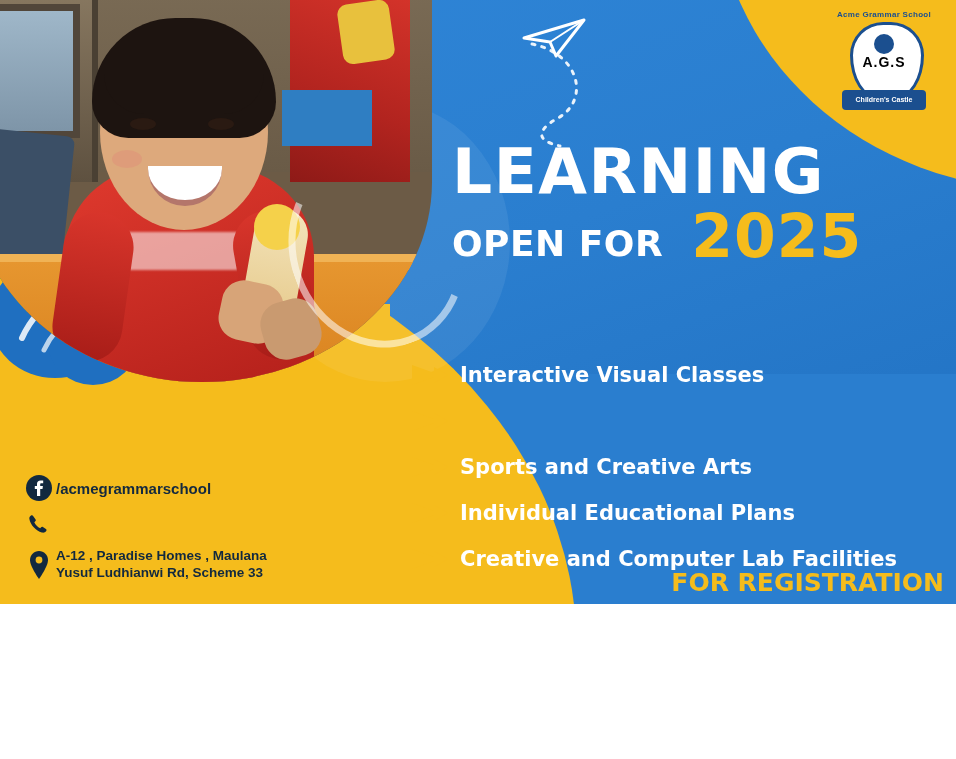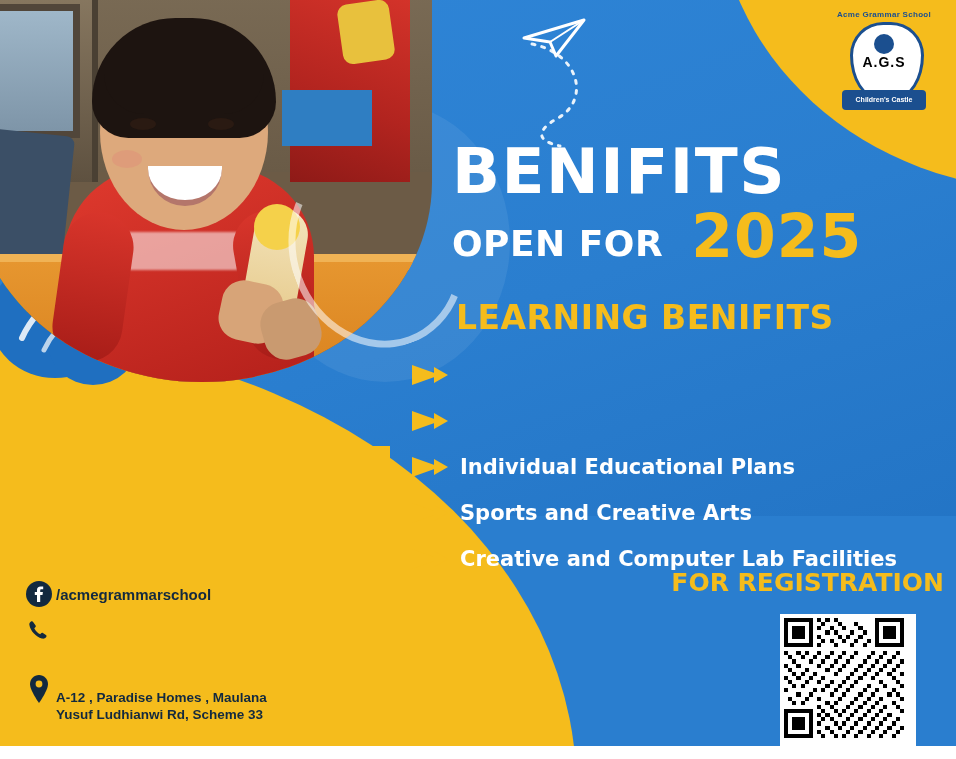--- a/index.html
+++ b/index.html
@@ -6,21 +6,21 @@
     margin: 0;
     padding: 0;
     background: #ffffff;
   }
   body {
     font-family: "Liberation Sans", sans-serif;
   }
   #poster {
     position: relative;
     width: 956px;
-    height: 746px;
+    height: 604px;
     overflow: hidden;
     background: #1f7fd4;
   }
   
   .bg-blue {
     position: absolute;
     inset: 0;
     background: linear-gradient(160deg, #2f86d8 0%, #2a7ecf 45%, #1f6fc0 100%);
   }
   .bg-yellow-bottom {
@@ -438,21 +438,20 @@
     font-size: 23px;
     font-weight: bold;
     color: #12293f;
     letter-spacing: 0.3px;
   }
   .addr {
     font-size: 13.5px;
     font-weight: bold;
     color: #12293f;
     line-height: 1.25;
-    margin-top: 36px;
   }
 </style>
 </head>
 <body>
 
 <div id="poster">
 
   <div class="bg-blue"></div>
   <div class="bg-blue-bottomright"></div>
   <div class="bg-yellow-bottom"></div>
@@ -513,55 +512,55 @@
 
   <svg class="plane" viewBox="0 0 70 44">
     <path d="M4 22 L64 4 L36 40 L30 26 Z" fill="none" stroke="#ffffff" stroke-width="3" stroke-linejoin="round"></path>
     <path d="M30 26 L64 4" fill="none" stroke="#ffffff" stroke-width="2"></path>
   </svg>
   <svg class="trail" viewBox="0 0 120 110">
     <path d="M12 4 C 60 14, 70 60, 38 78 C 20 88, 12 100, 40 106" fill="none" stroke="#ffffff" stroke-width="3" stroke-dasharray="3 7" stroke-linecap="round" opacity="0.9"></path>
   </svg>
 
   <div class="headline">
-    <div class="admission">BENIFITS</div>
+    <div class="admission">LEARNING</div>
     <div class="open-row">
       <div class="open-for">OPEN FOR</div>
       <div class="year">2025</div>
     </div>
   </div>
 
-  <div class="benefits-title">LEARNING BENIFITS</div>
 
   <div class="benefit-list">
     <div class="benefit-item">
       <svg class="arrow" viewBox="0 0 40 26">
         <path d="M2 3 L30 13 L2 23 Z" fill="#f5bc1c"></path>
         <path d="M24 5 L38 13 L24 21 Z" fill="#f5bc1c"></path>
       </svg>
+      <div class="benefit-text">Interactive Visual Classes</div>
     </div>
     <div class="benefit-item">
       <svg class="arrow" viewBox="0 0 40 26">
         <path d="M2 3 L30 13 L2 23 Z" fill="#f5bc1c"></path>
         <path d="M24 5 L38 13 L24 21 Z" fill="#f5bc1c"></path>
       </svg>
+    </div>
+    <div class="benefit-item">
+      <svg class="arrow" viewBox="0 0 40 26">
+        <path d="M2 3 L30 13 L2 23 Z" fill="#f5bc1c"></path>
+        <path d="M24 5 L38 13 L24 21 Z" fill="#f5bc1c"></path>
+      </svg>
+      <div class="benefit-text">Sports and Creative Arts</div>
     </div>
     <div class="benefit-item">
       <svg class="arrow" viewBox="0 0 40 26">
         <path d="M2 3 L30 13 L2 23 Z" fill="#f5bc1c"></path>
         <path d="M24 5 L38 13 L24 21 Z" fill="#f5bc1c"></path>
       </svg>
       <div class="benefit-text">Individual Educational Plans</div>
-    </div>
-    <div class="benefit-item">
-      <svg class="arrow" viewBox="0 0 40 26">
-        <path d="M2 3 L30 13 L2 23 Z" fill="#f5bc1c"></path>
-        <path d="M24 5 L38 13 L24 21 Z" fill="#f5bc1c"></path>
-      </svg>
-      <div class="benefit-text">Sports and Creative Arts</div>
     </div>
     <div class="benefit-item">
       <svg class="arrow" viewBox="0 0 40 26">
         <path d="M2 3 L30 13 L2 23 Z" fill="#f5bc1c"></path>
         <path d="M24 5 L38 13 L24 21 Z" fill="#f5bc1c"></path>
       </svg>
       <div class="benefit-text">Creative and Computer Lab Facilities</div>
     </div>
   </div>
 

